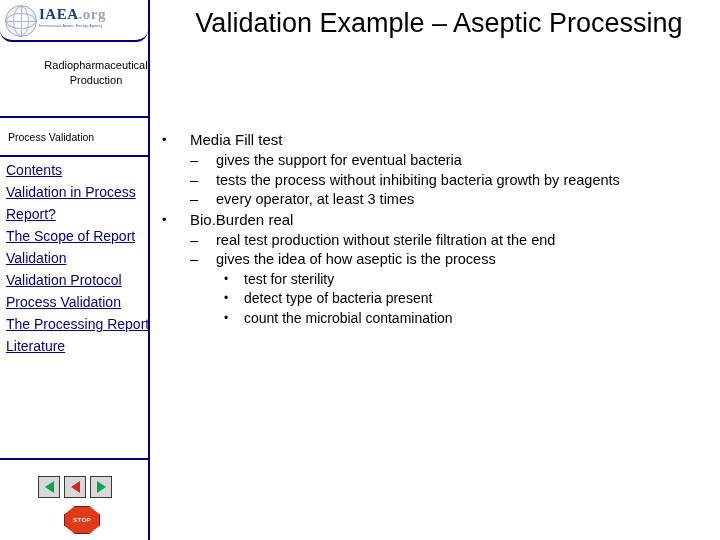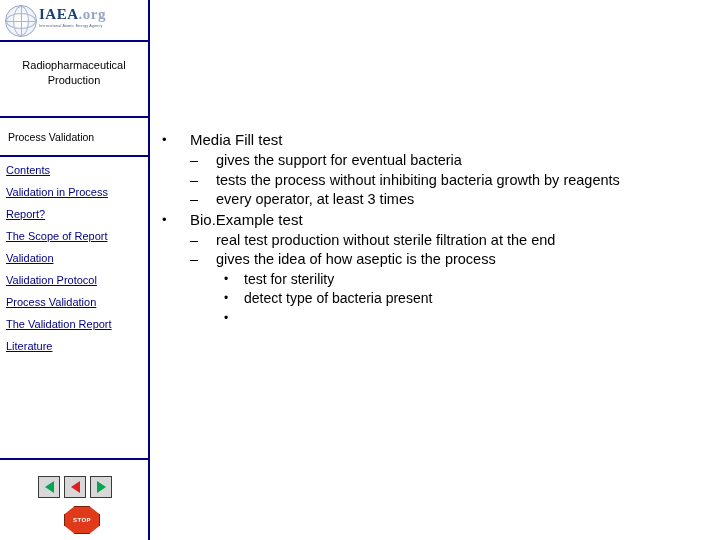--- a/index.html
+++ b/index.html
@@ -33,20 +33,21 @@
   .logo-box {
     position: absolute;
     left: 0;
     top: 0;
     width: 148px;
     height: 42px;
     background: #ffffff;
     border-bottom: 2px solid #000080;
     box-sizing: border-box;
     overflow: hidden;
+    border-radius: 12px;
   }
   .logo-inner {
     position: relative;
     width: 100%;
     height: 100%;
   }
   .logo-globe {
     position: absolute;
     left: 5px;
     top: 5px;
@@ -151,21 +152,21 @@
     font-weight: normal;
   }
 
   .toc {
     position: absolute;
     left: 6px;
     top: 165px;
     width: 142px;
   }
   .toc-item {
-    font-size: 11px;
+    font-size: 14px;
     color: #000080;
     text-decoration: underline;
     line-height: 11px;
     margin-bottom: 11px;
     cursor: pointer;
     white-space: nowrap;
   }
 
   
   .navbtns {
@@ -307,36 +308,36 @@
           <div class="ring1"></div>
           <div class="ring2"></div>
         </div>
         <div class="logo-text">
           <div class="logo-name"><span>IAEA</span><span class="dim">.org</span></div>
           <div class="logo-sub">International Atomic Energy Agency</div>
         </div>
       </div>
     </div>
 
-    <div class="sidebar-title" style="white-space:pre-line;"><span>Radiopharmaceutical
+    <div class="sidebar-title" style="white-space:pre-line;padding-left:22px;"><span>Radiopharmaceutical
 Production</span></div>
 
     <div class="sidebar-divider div-1"></div>
     <div class="section-head">Process Validation</div>
     <div class="sidebar-divider div-2"></div>
 
     <div class="toc">
       <div class="toc-item">Contents</div>
       <div class="toc-item">Validation in Process</div>
       <div class="toc-item">Report?</div>
       <div class="toc-item">The Scope of Report</div>
       <div class="toc-item">Validation</div>
       <div class="toc-item">Validation Protocol</div>
       <div class="toc-item">Process Validation</div>
-      <div class="toc-item">The Validation Report</div>
+      <div class="toc-item">The Processing Report</div>
       <div class="toc-item">Literature</div>
     </div>
 
     <div class="sidebar-divider div-3"></div>
 
     <div class="navbtns">
       <div class="navbtn b1">
         <div class="tri tri-left"></div>
       </div>
       <div class="navbtn b2">
@@ -347,20 +348,21 @@
       </div>
     </div>
 
     <div class="stop-btn">
       <div class="octagon">
         <span>STOP</span>
       </div>
     </div>
   </div>
 
+  <div class="title">Validation Example – Aseptic Processing</div>
 
   <div class="body">
 
     <div class="group">
       <div class="lvl1">
         <span class="bullet">•</span>
         <span>Media Fill test</span>
       </div>
       <div class="lvl2">
         <span class="bullet">–</span>
@@ -375,37 +377,38 @@
       </div>
       <div class="lvl2">
         <span class="bullet">–</span>
         <span>every operator, at least 3 times</span>
       </div>
     </div>
 
     <div class="group">
       <div class="lvl1">
         <span class="bullet">•</span>
-        <span>Bio.Example test</span>
+        <span>Bio.Burden real</span>
       </div>
       <div class="lvl2">
         <span class="bullet">–</span>
         <span>real test production without sterile filtration at the end</span>
       </div>
       <div class="lvl2">
         <span class="bullet">–</span>
         <span>gives the idea of how aseptic is the process</span>
       </div>
       <div class="lvl3">
         <span class="bullet">•</span>
         <span>test for sterility</span>
       </div>
       <div class="lvl3">
         <span class="bullet">•</span>
         <span>detect type of bacteria present</span>
       </div>
       <div class="lvl3">
         <span class="bullet">•</span>
+        <span>count the microbial contamination</span>
       </div>
     </div>
 
   </div>
 </div>
 
 </body></html>

